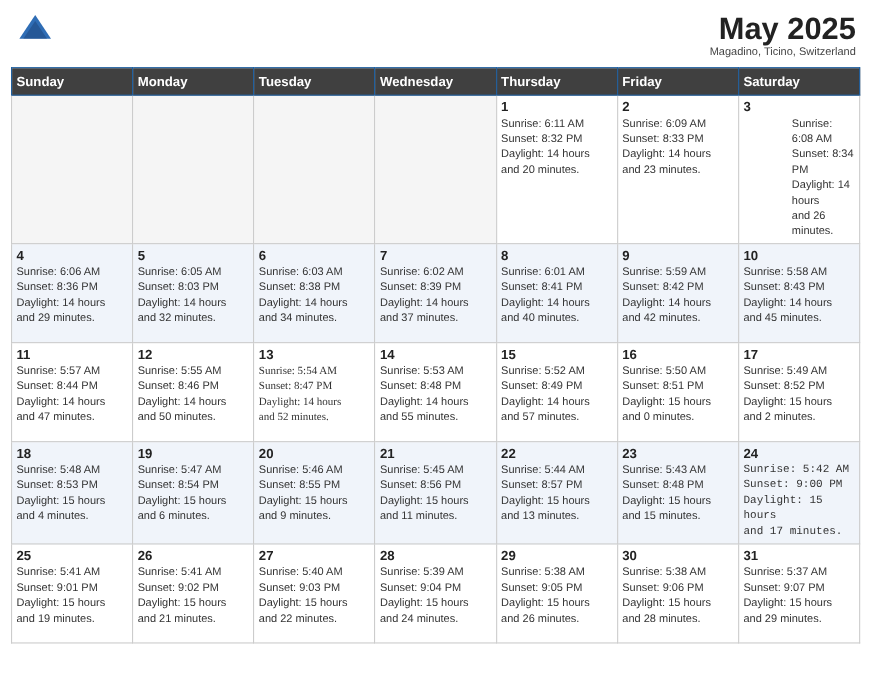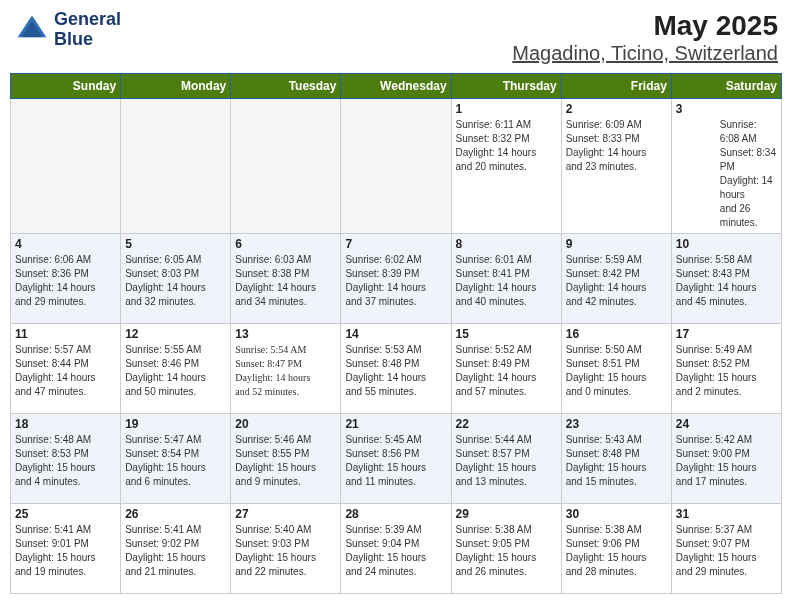--- a/index.html
+++ b/index.html
@@ -34,36 +34,35 @@
     }
     .title-area {
       text-align: right;
     }
     .month-title {
       font-size: 28px;
       font-weight: bold;
       color: #222;
     }
     .location-title {
-      font-size: 20px;
+      font-size: 10px;
       color: #444;
-      text-decoration: underline;
     }
     .calendar {
       width: 100%;
       border-collapse: collapse;
       border: 1px solid #ccc;
     }
     .calendar th {
-      background-color: #4d7c0f;
+      background-color: #404040;
       color: #fff;
       font-size: 12px;
       font-weight: bold;
       padding: 5px 4px;
-      text-align: right;
+      text-align: left;
       border: 1px solid #2060a0;
     }
     .calendar td {
       vertical-align: top;
       border: 1px solid #ccc;
       padding: 3px 4px;
       font-size: 10px;
       width: 108px;
       min-height: 80px;
       height: 90px;
@@ -95,24 +94,20 @@
   </style>
 </head>
 <body>
 
 <div class="header">
   <div class="logo">
     <svg class="logo-icon" viewBox="0 0 40 40">
       <polygon points="20,4 36,28 4,28" fill="#2f6db5"></polygon>
       <polygon points="20,10 32,28 8,28" fill="#1a3a6b" opacity="0.4"></polygon>
     </svg>
-    <div class="logo-text">
-      <div>General</div>
-      <div>Blue</div>
-    </div>
   </div>
   <div class="title-area">
     <div class="month-title">May 2025</div>
     <div class="location-title">Magadino, Ticino, Switzerland</div>
   </div>
 </div>
 
 <table class="calendar">
   <thead>
     <tr>
@@ -293,21 +288,21 @@
         </td>
         <td>
           <span class="day-num">23</span>
           <div class="day-info" style="white-space: pre-line;">Sunrise: 5:43 AM
 Sunset: 8:48 PM
 Daylight: 15 hours
 and 15 minutes.</div>
         </td>
         <td>
           <span class="day-num">24</span>
-          <div class="day-info" style="white-space: pre-line;">Sunrise: 5:42 AM
+          <div class="day-info" style="white-space: pre-line; font-family: Liberation Mono, monospace;">Sunrise: 5:42 AM
 Sunset: 9:00 PM
 Daylight: 15 hours
 and 17 minutes.</div>
         </td>
       </tr>
       <tr class="row-odd">
         <td>
           <span class="day-num">25</span>
           <div class="day-info" style="white-space: pre-line;">Sunrise: 5:41 AM
 Sunset: 9:01 PM

